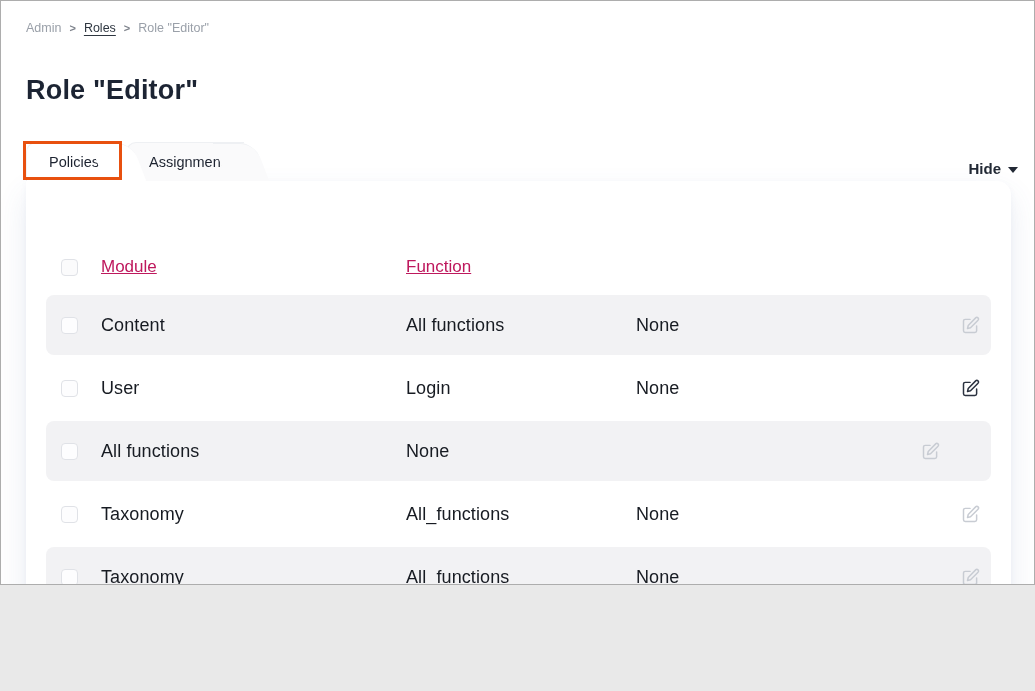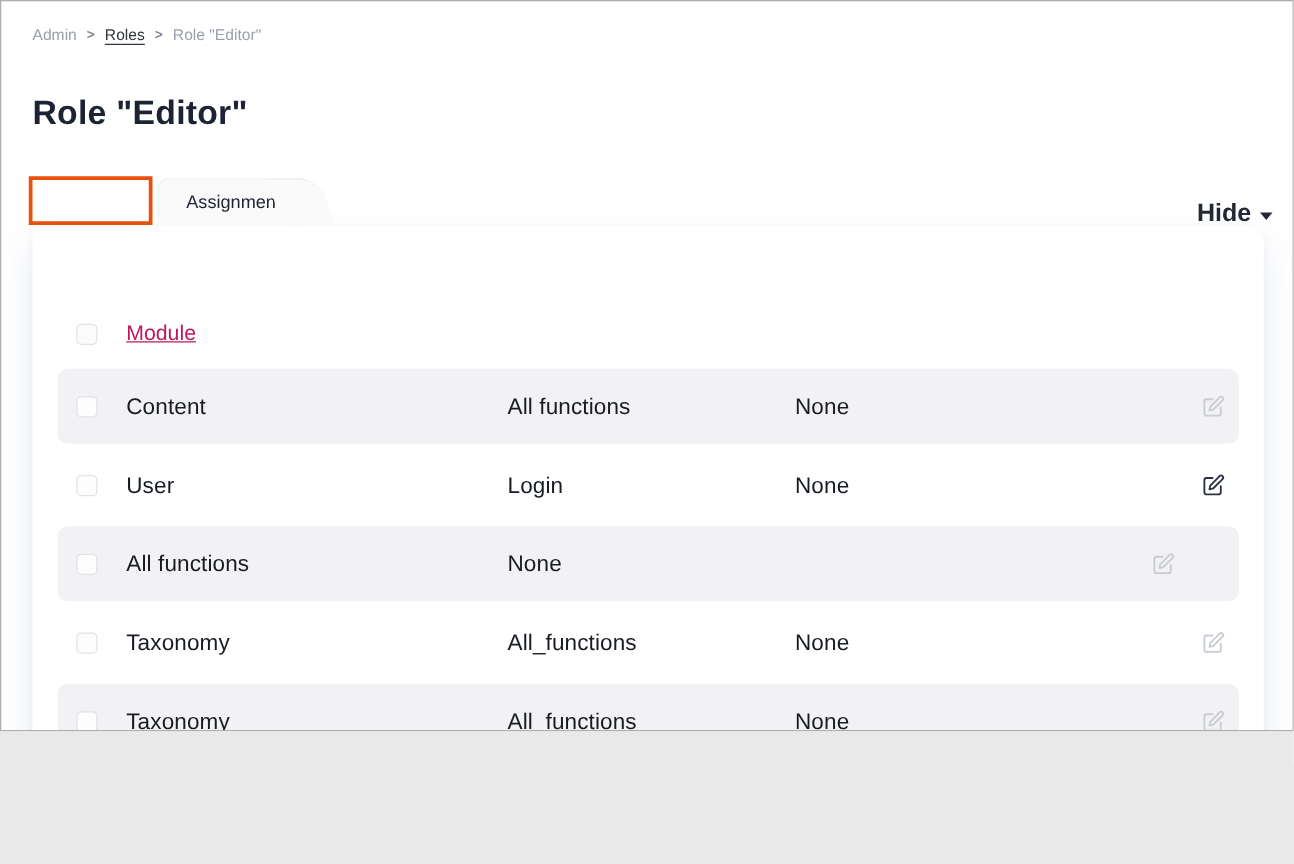--- a/index.html
+++ b/index.html
@@ -53,21 +53,21 @@
   
   .annotation-box {
     position:absolute; left:22px; top:140px; width:99px; height:39px;
     border:3px solid #E8500F; z-index:6; pointer-events:none;
   }
 
   
   .hide-control {
     position:absolute; right:16px; top:159px; z-index:5;
     display:flex; align-items:center; gap:7px;
-    font-size:20px; font-weight:600; color:#222935; cursor:pointer;
+    font-size:15px; font-weight:600; color:#222935; cursor:pointer;
   }
   .caret-down {
     width:0; height:0; margin-top:2px;
     border-left:5px solid transparent; border-right:5px solid transparent;
     border-top:6px solid #222935;
   }
 
   
   .card {
     position:absolute; left:25px; top:180px; width:985px; height:500px;
@@ -129,33 +129,37 @@
     <span class="crumb-link">Roles</span>
     <span class="sep">&gt;</span>
     <span class="crumb">Role "Editor"</span>
   </nav>
 
   <h1 class="page-title">Role "Editor"</h1>
 
   <div class="tab tab-assignments">
     <span>Assignments</span>
   </div>
+  <div class="tab tab-policies">
+    <span>Policies</span>
+  </div>
   <div class="annotation-box"></div>
 
   <div class="hide-control">
     <span>Hide</span>
     <span class="caret-down"></span>
   </div>
 
   <section class="card">
 
 
     <div class="grid-row table-header">
       <span class="checkbox"></span>
       <span>Module</span>
+      <span>Function</span>
       <span></span>
     </div>
 
     <div class="rows">
   <div class="grid-row data-row">
     <span class="checkbox"></span>
     <span class="cell-module">Content</span>
     <span class="cell-function">All functions</span>
     <span class="cell-limitations">None</span>
     <button class="edit-button">

